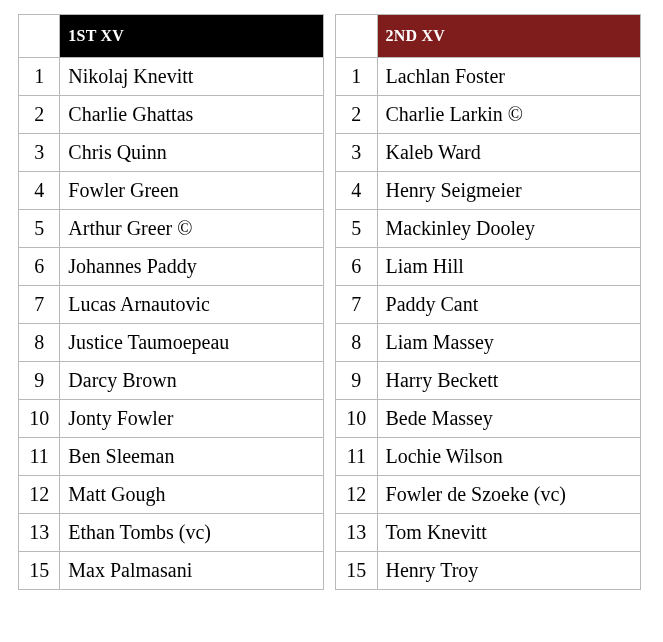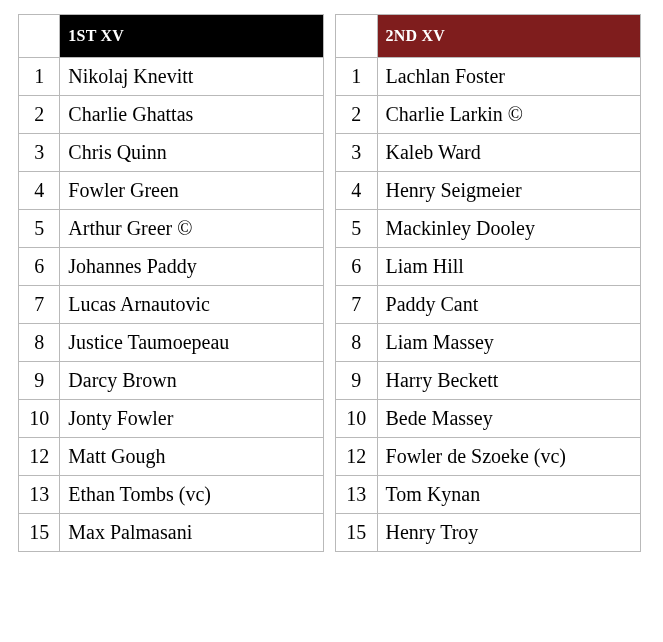--- a/index.html
+++ b/index.html
@@ -160,32 +160,39 @@
           <td class="name">Harry Beckett</td>
         </tr>
         <tr class="player-row">
           <td class="num">10</td>
           <td class="name">Jonty Fowler</td>
           <td class="gap-cell"></td>
           <td class="num">10</td>
           <td class="name">Bede Massey</td>
         </tr>
         <tr class="player-row">
+          <td class="num">11</td>
+          <td class="name">Ben Sleeman</td>
+          <td class="gap-cell"></td>
+          <td class="num">11</td>
+          <td class="name">Lochie Wilson</td>
+        </tr>
+        <tr class="player-row">
           <td class="num">12</td>
           <td class="name">Matt Gough</td>
           <td class="gap-cell"></td>
           <td class="num">12</td>
           <td class="name">Fowler de Szoeke (vc)</td>
         </tr>
         <tr class="player-row">
           <td class="num">13</td>
           <td class="name">Ethan Tombs (vc)</td>
           <td class="gap-cell"></td>
           <td class="num">13</td>
-          <td class="name">Tom Kynan</td>
+          <td class="name">Tom Knevitt</td>
         </tr>
         <tr class="player-row">
           <td class="num">15</td>
           <td class="name">Max Palmasani</td>
           <td class="gap-cell"></td>
           <td class="num">15</td>
           <td class="name">Henry Troy</td>
         </tr>
       </tbody>
   </table>

